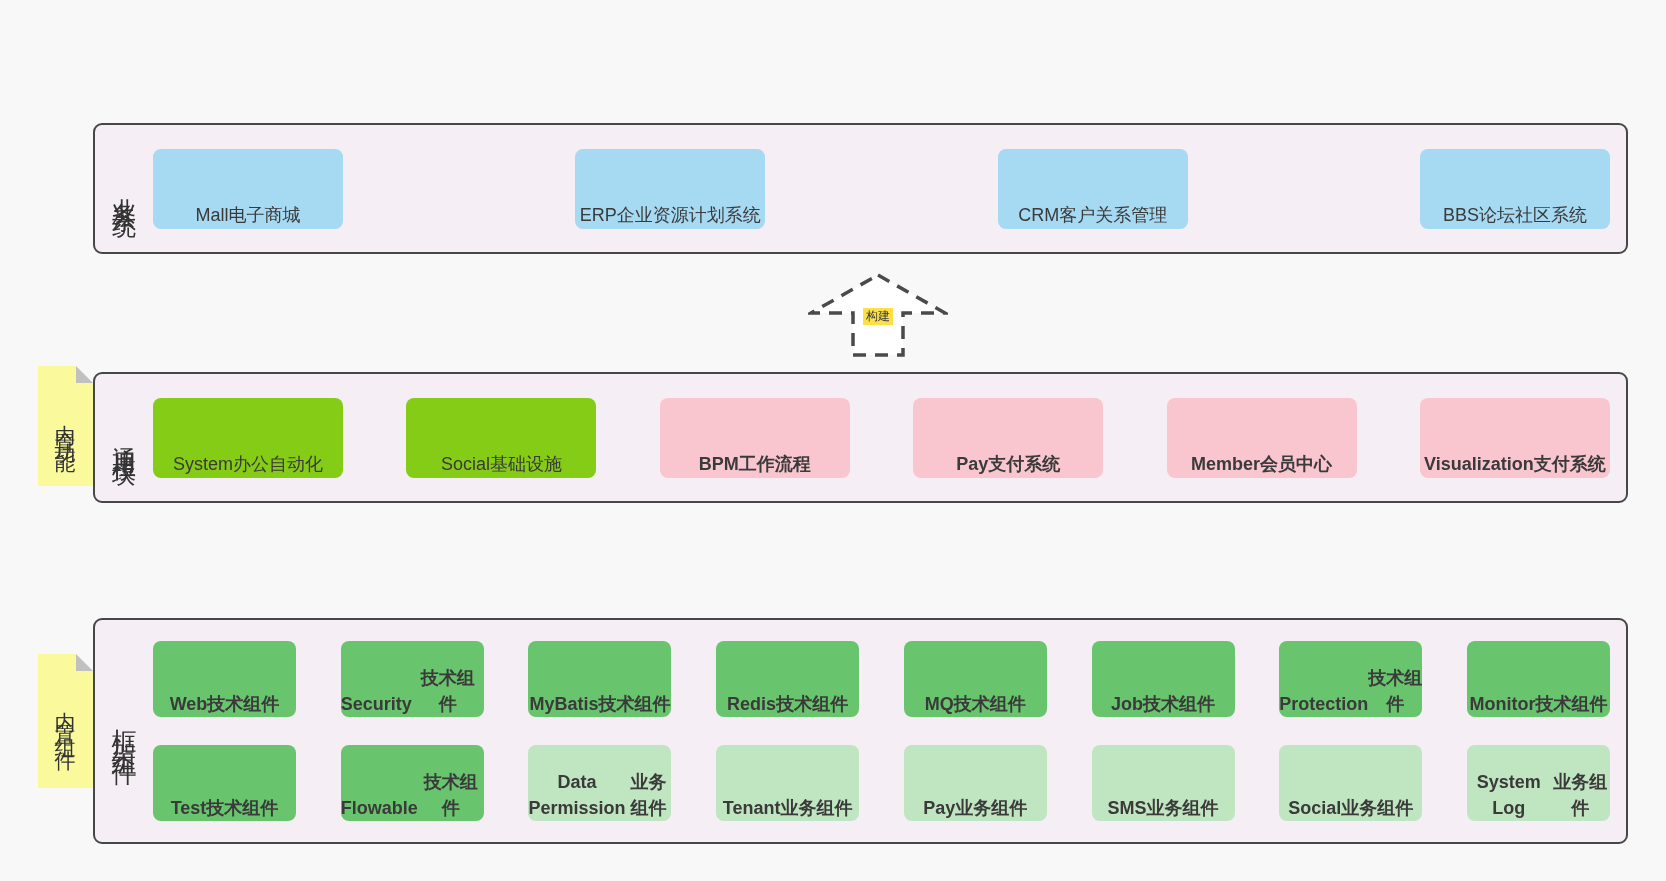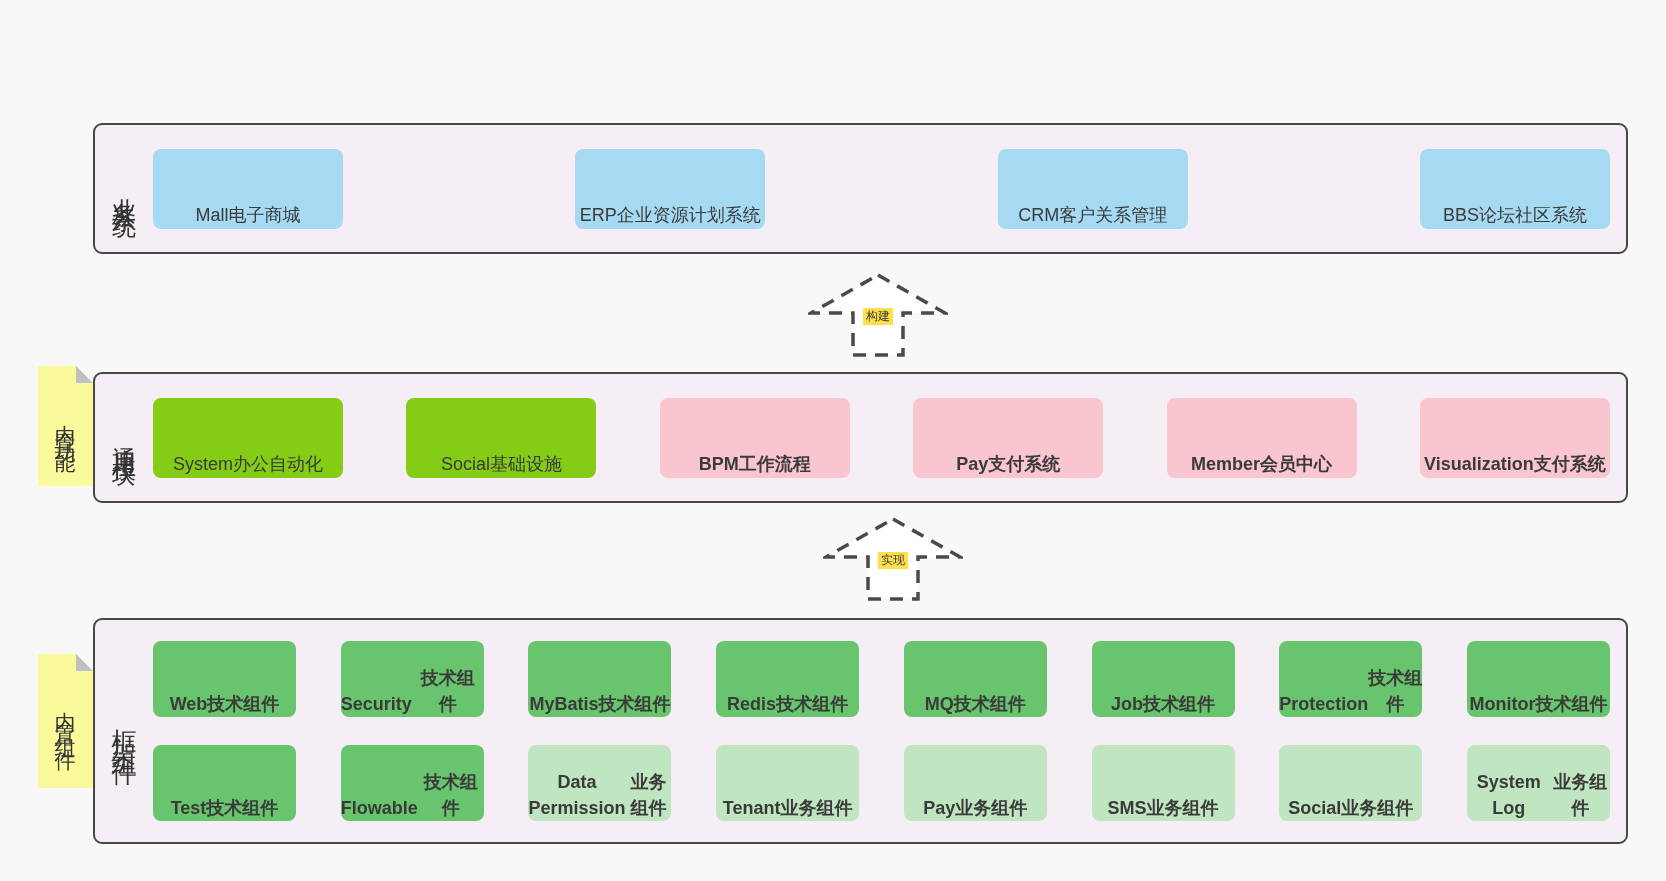--- a/index.html
+++ b/index.html
@@ -126,26 +126,20 @@
         <div class="box-title">Member</div>
         <div class="box-sub">会员中心</div>
       </div>
       <div class="box box-wide pink">
         <div class="box-title">Visualization</div>
         <div class="box-sub">支付系统</div>
       </div>
     </div>
   </section>
 
-  <div class="arrow" style="left:823px;top:516px;">
-    <svg width="140" height="86" viewBox="0 0 140 86">
-      <polygon points="70,3 137,41 95,41 95,83 45,83 45,41 3,41" fill="#ffffff" stroke="#4a4a4a" stroke-width="3.5" stroke-dasharray="13 9"></polygon>
-    </svg>
-    <span class="arrow-label">实现</span>
-  </div>
 
   <div class="sticky sticky-bot" style="left:38px;top:654px;width:55px;height:134px;">
     <span class="sticky-label">内置组件</span>
   </div>
 
   <section class="panel panel-bot">
     <div class="v-label">框架组件</div>
     <div class="col-rows">
       <div class="row8">
         <div class="box box-small green">

